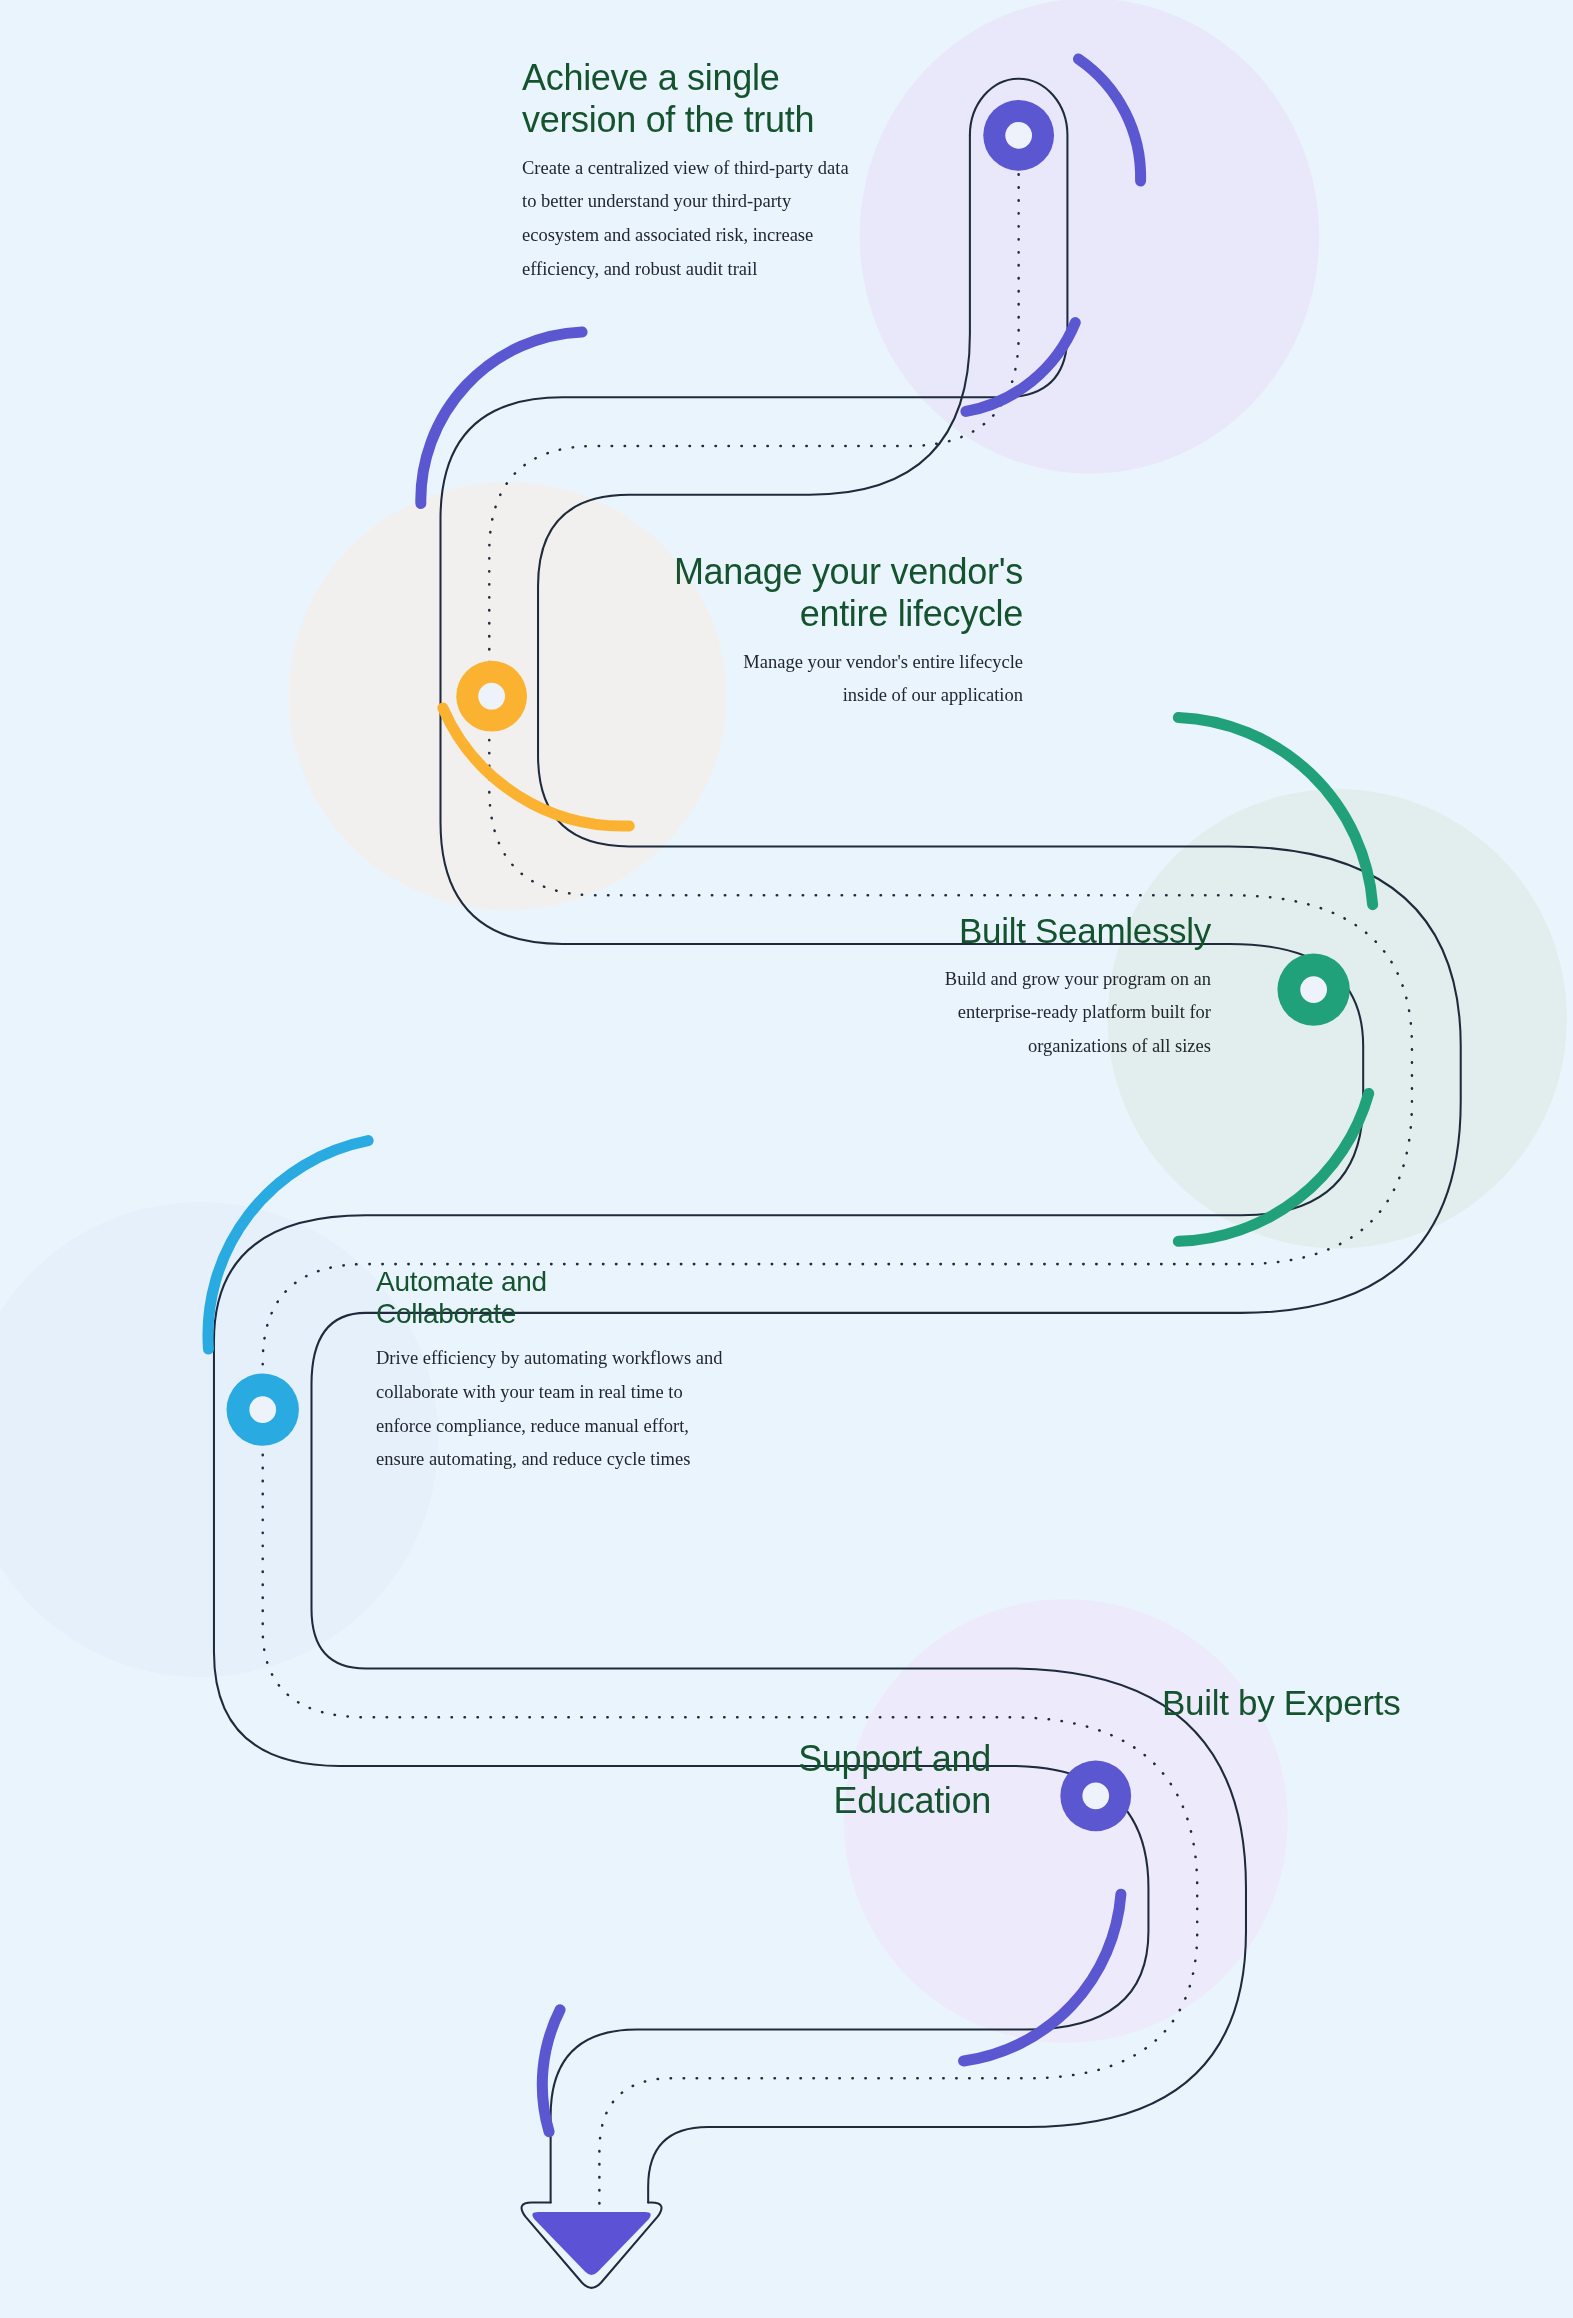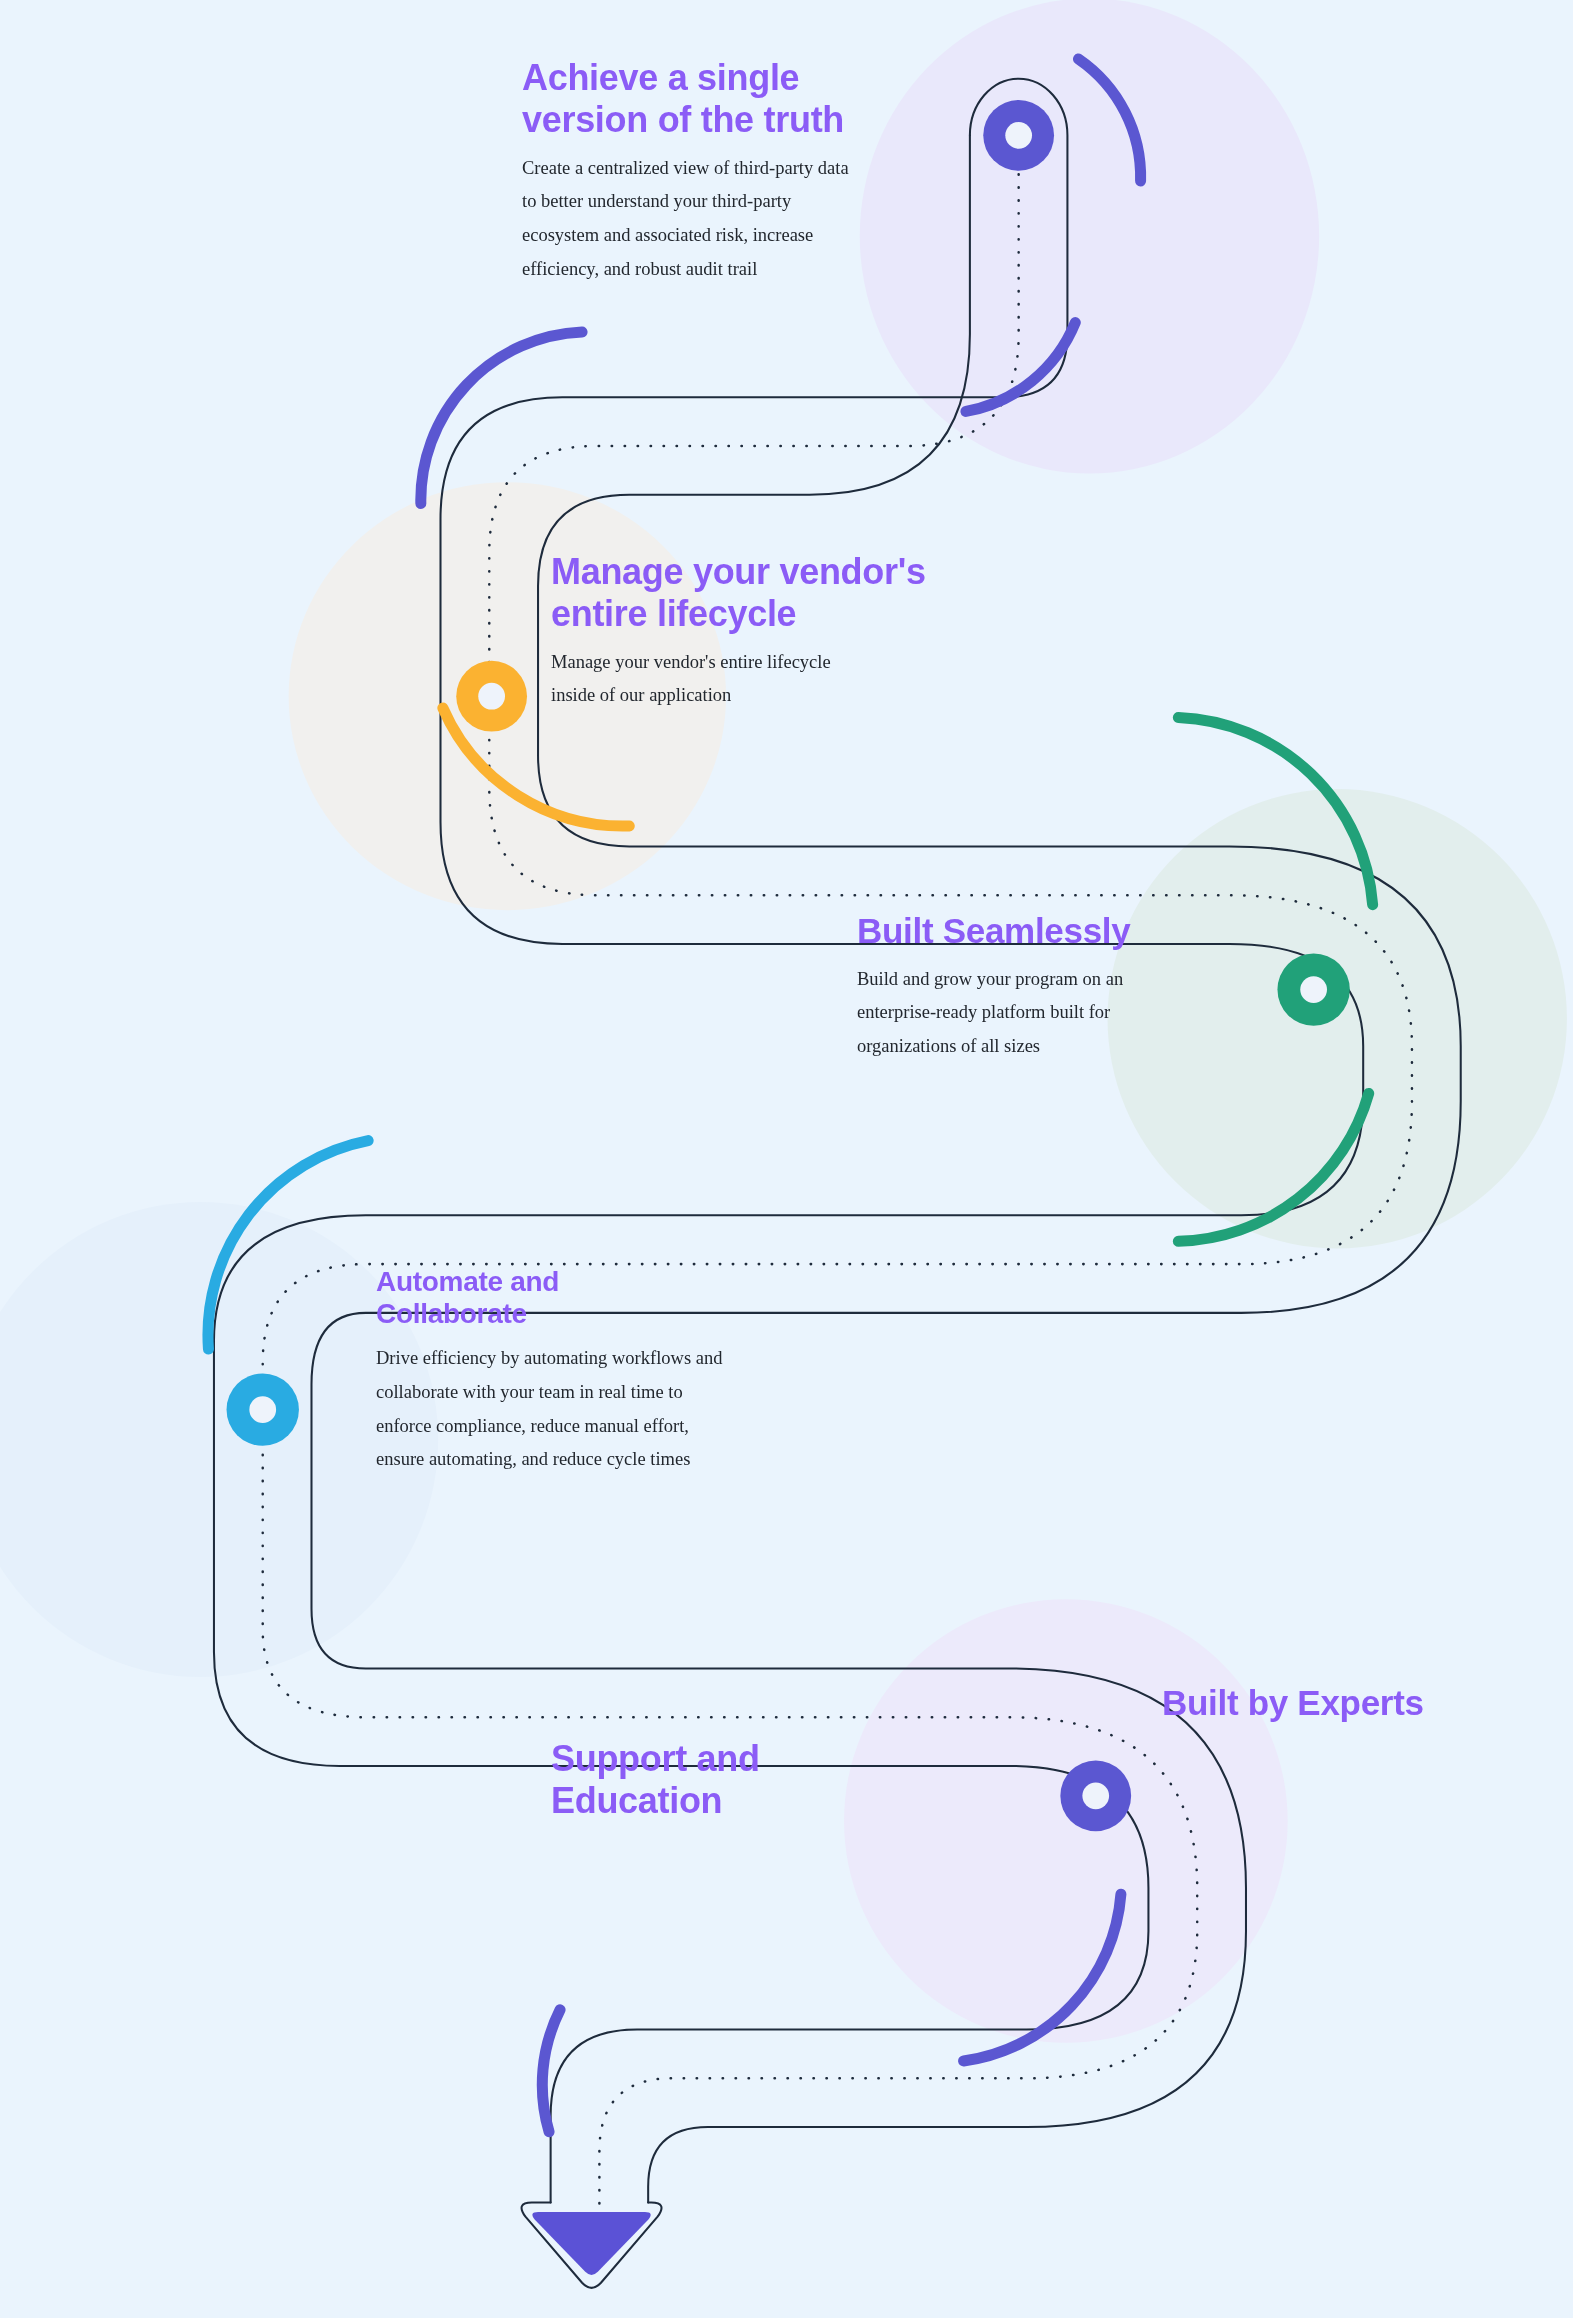--- a/index.html
+++ b/index.html
@@ -11,39 +11,39 @@
     position:relative;overflow:hidden;
   }
   #stage{position:absolute;inset:0;width:1574px;height:2319px;}
   #bg-svg,#path-svg{position:absolute;left:0;top:0;width:1574px;height:2319px;}
   #bg-svg{z-index:1;}
   #path-svg{z-index:2;}
   .content{position:absolute;z-index:3;}
 
   .block{position:absolute;}
   .title{
-    color:#8b5cf6;
-    font-weight:700;
+    color:#14532d;
+    font-weight:400;
     font-size:35px;
     line-height:1.16;
     letter-spacing:-0.3px;
     margin:0 0 11px 0;
     white-space:pre-line;
   }
   .desc{
     color:#22272e;
     font-weight:400;
     font-size:18.5px;
     line-height:1.83;
     margin:0;
     white-space:pre-line;
     font-family:Liberation Serif, serif;
   }
   .align-left{text-align:left;}
-  .align-right{}
+  .align-right{text-align:right;}
 
   
   #b-truth   {left:522px; top:57px;  width:409px;}
   #b-vendor  {left:551px; top:551px; width:472px;}
   #b-scale   {left:857px;top:911px;width:354px;}
   #b-auto    {left:376px; top:1266px;width:440px;}
   #b-experts {left:1162px;top:1683px;width:393px;}
   #b-support {left:551px; top:1738px;width:440px;}
 
   #b-truth  .title{font-size:36px;}

